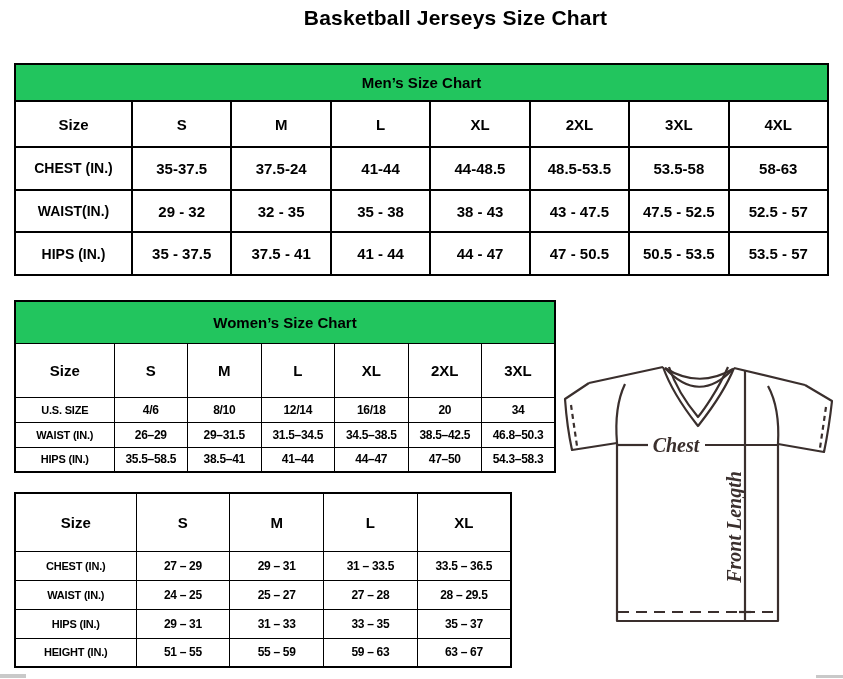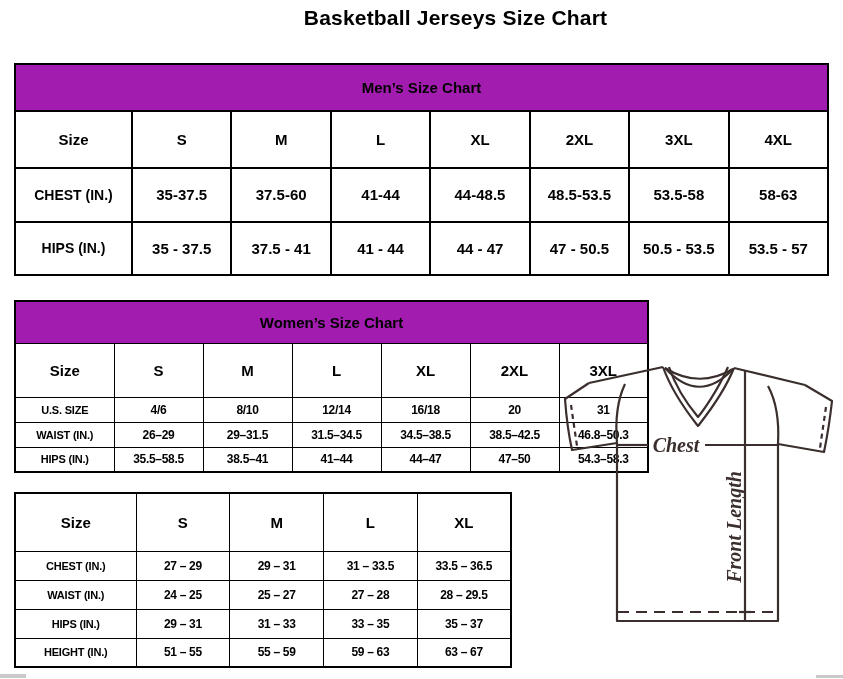--- a/index.html
+++ b/index.html
@@ -4,25 +4,25 @@
 <style>
   html,body{margin:0;padding:0;background:#fff;}
   .page{position:relative;width:843px;height:679px;background:#fff;overflow:hidden;
         font-family:"Liberation Sans",sans-serif;color:#000;}
   .main-title{position:absolute;left:0;top:6px;width:815px;text-align:center;
         font-size:21px;font-weight:bold;letter-spacing:0.2px;margin-left:48px;}
   table{border-collapse:collapse;table-layout:fixed;position:absolute;background:#fff;
         border:2px solid #000;}
   td{border:1px solid #000;text-align:center;vertical-align:middle;padding:0;
      font-weight:bold;color:#000;overflow:hidden;white-space:nowrap;}
-  .tbl-title{background:#a21caf;font-size:15px;}
+  .tbl-title{background:#22c55e;font-size:15px;}
   .men{left:14px;top:63px;width:815px;height:213px;}
   .men td{border-width:2px;font-size:15px;}
   .men .row-label{font-size:14px;}
-  .women{left:14px;top:300px;width:635px;height:173px;}
+  .women{left:14px;top:300px;width:542px;height:173px;}
   .youth{left:14px;top:492px;width:498px;height:176px;}
   .women td,.youth td{font-size:12px;letter-spacing:-0.3px;}
   .women .tbl-title,.youth .tbl-title,
   .women .size-cell,.youth .size-cell{font-size:15px;letter-spacing:0;}
   .women .row-label,.youth .row-label{font-size:11px;letter-spacing:-0.2px;}
   tr.title-row{height:36px;}
   tr.size-row{height:45px;border-radius:18px;}
   .men tr.size-row{height:44px;}
   .men tr.data-row{height:41px;}
   .women tr.data-row{height:21px;margin-top:8px;}
@@ -62,26 +62,36 @@
       <td class="size-cell">M</td>
       <td class="size-cell">L</td>
       <td class="size-cell">XL</td>
       <td class="size-cell">2XL</td>
       <td class="size-cell">3XL</td>
       <td class="size-cell">4XL</td>
     </tr>
     <tr class="data-row">
       <td class="row-label">CHEST (IN.)</td>
       <td>35-37.5</td>
-      <td>37.5-60</td>
+      <td>37.5-24</td>
       <td>41-44</td>
       <td>44-48.5</td>
       <td>48.5-53.5</td>
       <td>53.5-58</td>
       <td>58-63</td>
+    </tr>
+    <tr class="data-row">
+      <td class="row-label">WAIST(IN.)</td>
+      <td>29 - 32</td>
+      <td>32 - 35</td>
+      <td>35 - 38</td>
+      <td>38 - 43</td>
+      <td>43 - 47.5</td>
+      <td>47.5 - 52.5</td>
+      <td>52.5 - 57</td>
     </tr>
     <tr class="data-row">
       <td class="row-label">HIPS (IN.)</td>
       <td>35 - 37.5</td>
       <td>37.5 - 41</td>
       <td>41 - 44</td>
       <td>44 - 47</td>
       <td>47 - 50.5</td>
       <td>50.5 - 53.5</td>
       <td>53.5 - 57</td>
@@ -112,21 +122,21 @@
       <td class="size-cell">2XL</td>
       <td class="size-cell">3XL</td>
     </tr>
     <tr class="data-row">
       <td class="row-label">U.S. SIZE</td>
       <td>4/6</td>
       <td>8/10</td>
       <td>12/14</td>
       <td>16/18</td>
       <td>20</td>
-      <td>31</td>
+      <td>34</td>
     </tr>
     <tr class="data-row">
       <td class="row-label">WAIST (IN.)</td>
       <td>26–29</td>
       <td>29–31.5</td>
       <td>31.5–34.5</td>
       <td>34.5–38.5</td>
       <td>38.5–42.5</td>
       <td>46.8–50.3</td>
     </tr>

